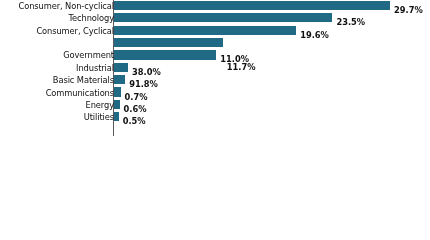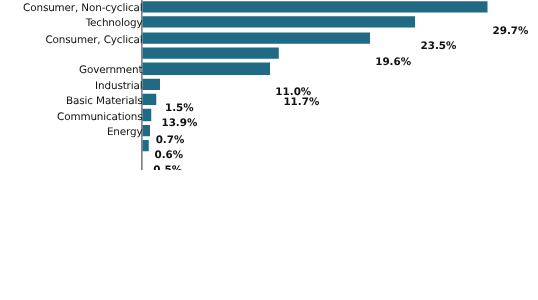--- a/index.html
+++ b/index.html
@@ -50,21 +50,21 @@
   }
   .bar {
     position: absolute;
     left: 114px;
     top: 0.8px;
     height: 9.2px;
     background: #206a86;
   }
   .val-label {
     position: absolute;
-    top: 18px;
+    top: 4px;
     height: 12.36px;
     line-height: 12.36px;
     font-size: 8.3px;
     font-weight: bold;
     color: #111111;
     white-space: nowrap;
   }
 </style>
 </head>
 <body>
@@ -92,35 +92,36 @@
         <div class="val-label" style="left: 226.727px; height: 12.3636px; line-height: 12.3636px; margin-top: 20px;">11.7%</div>
       </div>
       <div class="row" style="top: 49.4545px; height: 12.3636px;">
         <div class="cat-label" style="height: 12.3636px; line-height: 12.3636px;">Government</div>
         <div class="bar" style="width: 102.222px; background: rgb(32, 106, 134); height: 9.27273px; top: 0.865455px;"></div>
         <div class="val-label" style="left: 220.222px; height: 12.3636px; line-height: 12.3636px;">11.0%</div>
       </div>
       <div class="row" style="top: 61.8182px; height: 12.3636px;">
         <div class="cat-label" style="height: 12.3636px; line-height: 12.3636px;">Industrial</div>
         <div class="bar" style="width: 13.9394px; background: rgb(32, 106, 134); height: 9.27273px; top: 0.865455px;"></div>
-        <div class="val-label" style="left: 131.939px; height: 12.3636px; line-height: 12.3636px;">1.5%</div>
+        <div class="val-label" style="left: 131.939px; height: 12.3636px; line-height: 12.3636px;">38.0%</div>
       </div>
       <div class="row" style="top: 74.1818px; height: 12.3636px;">
         <div class="cat-label" style="height: 12.3636px; line-height: 12.3636px;">Basic Materials</div>
         <div class="bar" style="width: 11.1515px; background: rgb(32, 106, 134); height: 9.27273px; top: 0.865455px;"></div>
-        <div class="val-label" style="left: 129.152px; height: 12.3636px; line-height: 12.3636px;">13.9%</div>
+        <div class="val-label" style="left: 129.152px; height: 12.3636px; line-height: 12.3636px;">91.8%</div>
       </div>
       <div class="row" style="top: 86.5455px; height: 12.3636px;">
         <div class="cat-label" style="height: 12.3636px; line-height: 12.3636px;">Communications</div>
         <div class="bar" style="width: 6.50505px; background: rgb(32, 106, 134); height: 9.27273px; top: 0.865455px;"></div>
         <div class="val-label" style="left: 124.505px; height: 12.3636px; line-height: 12.3636px;">0.7%</div>
       </div>
       <div class="row" style="top: 98.9091px; height: 12.3636px;">
         <div class="cat-label" style="height: 12.3636px; line-height: 12.3636px;">Energy</div>
         <div class="bar" style="width: 5.57576px; background: rgb(32, 106, 134); height: 9.27273px; top: 0.865455px;"></div>
         <div class="val-label" style="left: 123.576px; height: 12.3636px; line-height: 12.3636px;">0.6%</div>
       </div>
       <div class="row" style="top: 111.273px; height: 12.3636px;">
+        <div class="cat-label" style="height: 12.3636px; line-height: 12.3636px;">Utilities</div>
         <div class="bar" style="width: 4.64646px; background: rgb(32, 106, 134); height: 9.27273px; top: 0.865455px;"></div>
         <div class="val-label" style="left: 122.646px; height: 12.3636px; line-height: 12.3636px;">0.5%</div>
       </div>
     </div>
 </div>
 
 </body></html>

